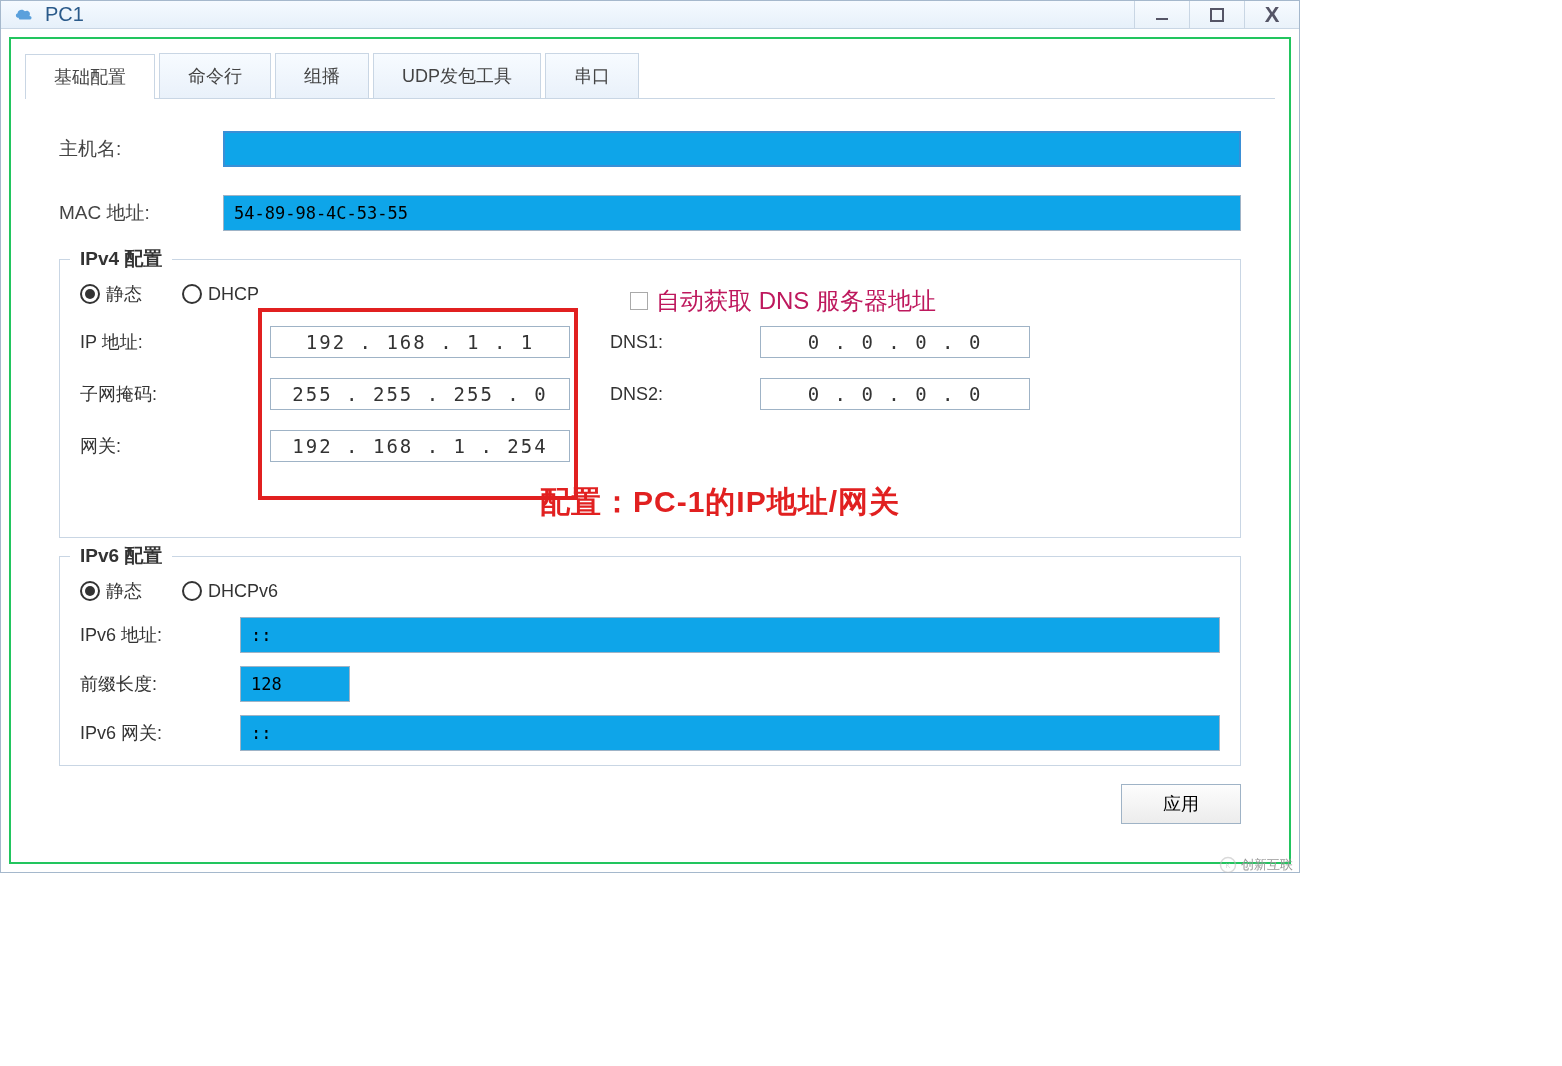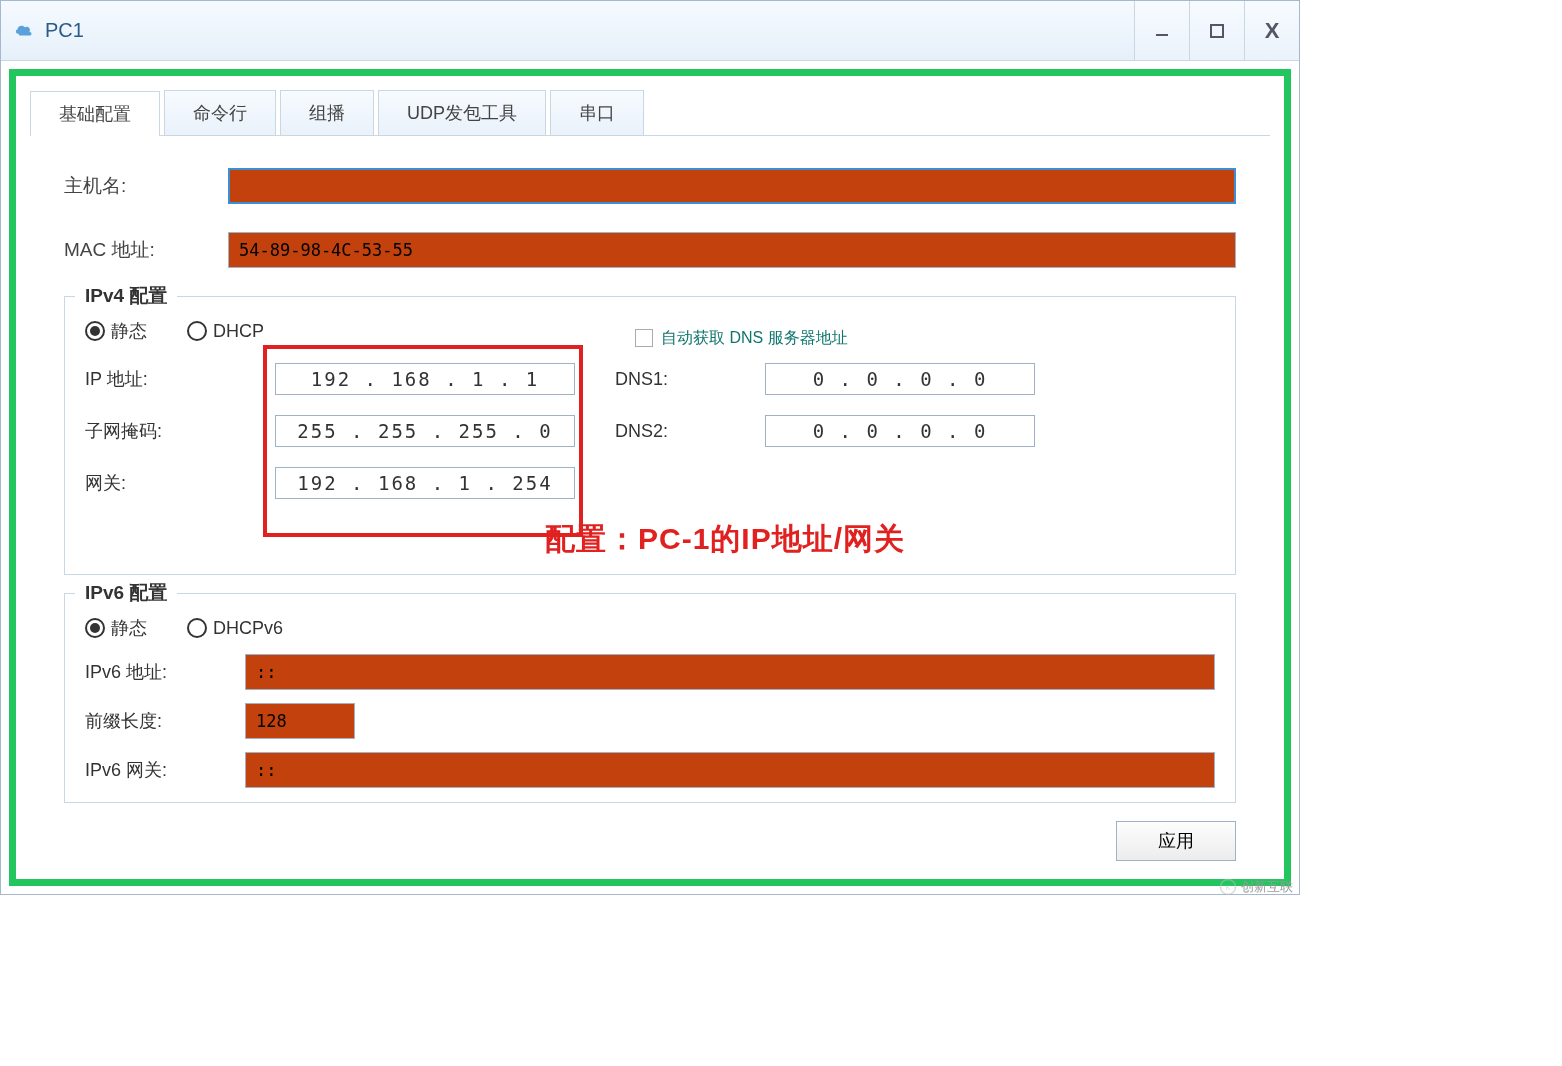--- a/index.html
+++ b/index.html
@@ -1,39 +1,39 @@
 <!DOCTYPE html>
 <html><head>
   <meta charset="utf-8">
   <style>
     * { box-sizing: border-box; margin: 0; padding: 0; }
     body { font-family: "Microsoft YaHei", "SimSun", Arial, sans-serif; background: #fff; font-size: 18px; color: #333; }
     .window { width: 1300px; border: 1px solid #a5b8cc; background: #fff; position: relative; }
-    .titlebar { height: 60px; background: linear-gradient(#f5faff, #e6f0fa); display: flex; align-items: center; border-bottom: 1px solid #c9d6e4; }
+    .titlebar { height: 28px; background: linear-gradient(#f5faff, #e6f0fa); display: flex; align-items: center; border-bottom: 1px solid #c9d6e4; }
     .titlebar .app-icon { width: 26px; height: 26px; margin: 0 8px 0 10px; display:flex; align-items:center; justify-content:center; }
     .titlebar .title { flex: 1; font-size: 20px; color: #2a5a8a; font-weight: 500; }
     .win-controls { display: flex; height: 100%; }
     .win-btn { width: 55px; height: 100%; border-left: 1px solid #c9d6e4; display: flex; align-items: center; justify-content: center; font-size: 22px; color: #556; background: linear-gradient(#f7fbff,#eaf2fa); cursor: pointer; }
-    .content { padding: 14px 14px 8px 14px; border: 7px solid #22c55e; margin: 8px; }
+    .content { padding: 14px 14px 28px 14px; border: 2px solid #22c55e; margin: 8px; }
     .tabs { display: flex; border-bottom: 1px solid #c9d6e4; }
     .tab { padding: 10px 28px; border: 1px solid #c9d6e4; border-bottom: none; margin-right: 4px; background: linear-gradient(#f7fbff,#e9f1fa); color: #444; cursor: pointer; font-size: 18px; }
     .tab.active { background: #fff; position: relative; top: 1px; font-weight: 500; }
     .pane { padding: 32px 34px 10px 34px; }
     .form-row { display: flex; align-items: center; margin-bottom: 28px; gap: 14px; }
     .form-row .lbl { width: 150px; font-size: 19px; color: #444; }
     .form-row .fld { flex: 1; }
-    input.text { width: 100%; height: 36px; border: 1px solid #9fb3c6; padding: 4px 10px; font-size: 17px; font-family: Consolas, monospace; background: #c2410c; }
+    input.text { width: 100%; height: 36px; border: 1px solid #9fb3c6; padding: 4px 10px; font-size: 17px; font-family: Consolas, monospace; background: #0ea5e9; }
     input.text.focus { border: 2px solid #3a8fd6; }
     .group { border: 1px solid #c9d6e4; padding: 22px 20px 14px 20px; margin-top: 18px; position: relative; }
     .group-title { position: absolute; top: -14px; left: 10px; background: #fff; padding: 0 10px; font-size: 19px; font-weight: 600; color: #333; }
     .radio-row { display: flex; align-items: center; margin-bottom: 14px; }
     .radio-item { display: flex; align-items: center; gap: 6px; font-size: 18px; cursor: pointer; }
     .radio-circle { width: 20px; height: 20px; border: 2px solid #333; border-radius: 50%; display: inline-flex; align-items:center; justify-content:center; }
     .radio-circle .dot { width: 10px; height: 10px; border-radius: 50%; background: #333; }
-    .cb-row { display: flex; align-items: center; gap: 8px; margin-left: 190px; color: #0f766e; font-size: 16px; }
+    .cb-row { display: flex; align-items: center; gap: 8px; margin-left: 190px; color: #be185d; font-size: 24px; }
     .cb-box { width: 18px; height: 18px; border: 1px solid #aaa; background: #fff; }
     .ip-grid { display: grid; grid-template-columns: 150px 300px 110px 270px; column-gap: 40px; row-gap: 20px; align-items: center; margin-top: 6px; position: relative; }
     .ip-box { height: 32px; border: 1px solid #9fb3c6; display: flex; align-items: center; justify-content: center; font-family: Consolas, monospace; font-size: 19px; letter-spacing: 2px; background:#fff; }
     .highlight-box { position: absolute; border: 4px solid #e12020; pointer-events: none; }
     .annotation { font-size: 30px; font-weight: 700; color: #e12020; letter-spacing: 1px; }
     .btn-row { display: flex; justify-content: flex-end; margin-top: 18px; }
     .btn-apply { width: 120px; height: 40px; border: 1px solid #9fb3c6; background: linear-gradient(#fdfdfd,#ececec); font-size: 18px; cursor: pointer; }
     .ipv6-grid { display: grid; grid-template-columns: 160px 1fr; row-gap: 13px; align-items: center; }
     .ipv6-grid input.short { width: 110px; }
     .watermark { position: absolute; right: 6px; bottom: -2px; font-size: 13px; color: #999; display:flex; align-items:center; gap:4px; }

